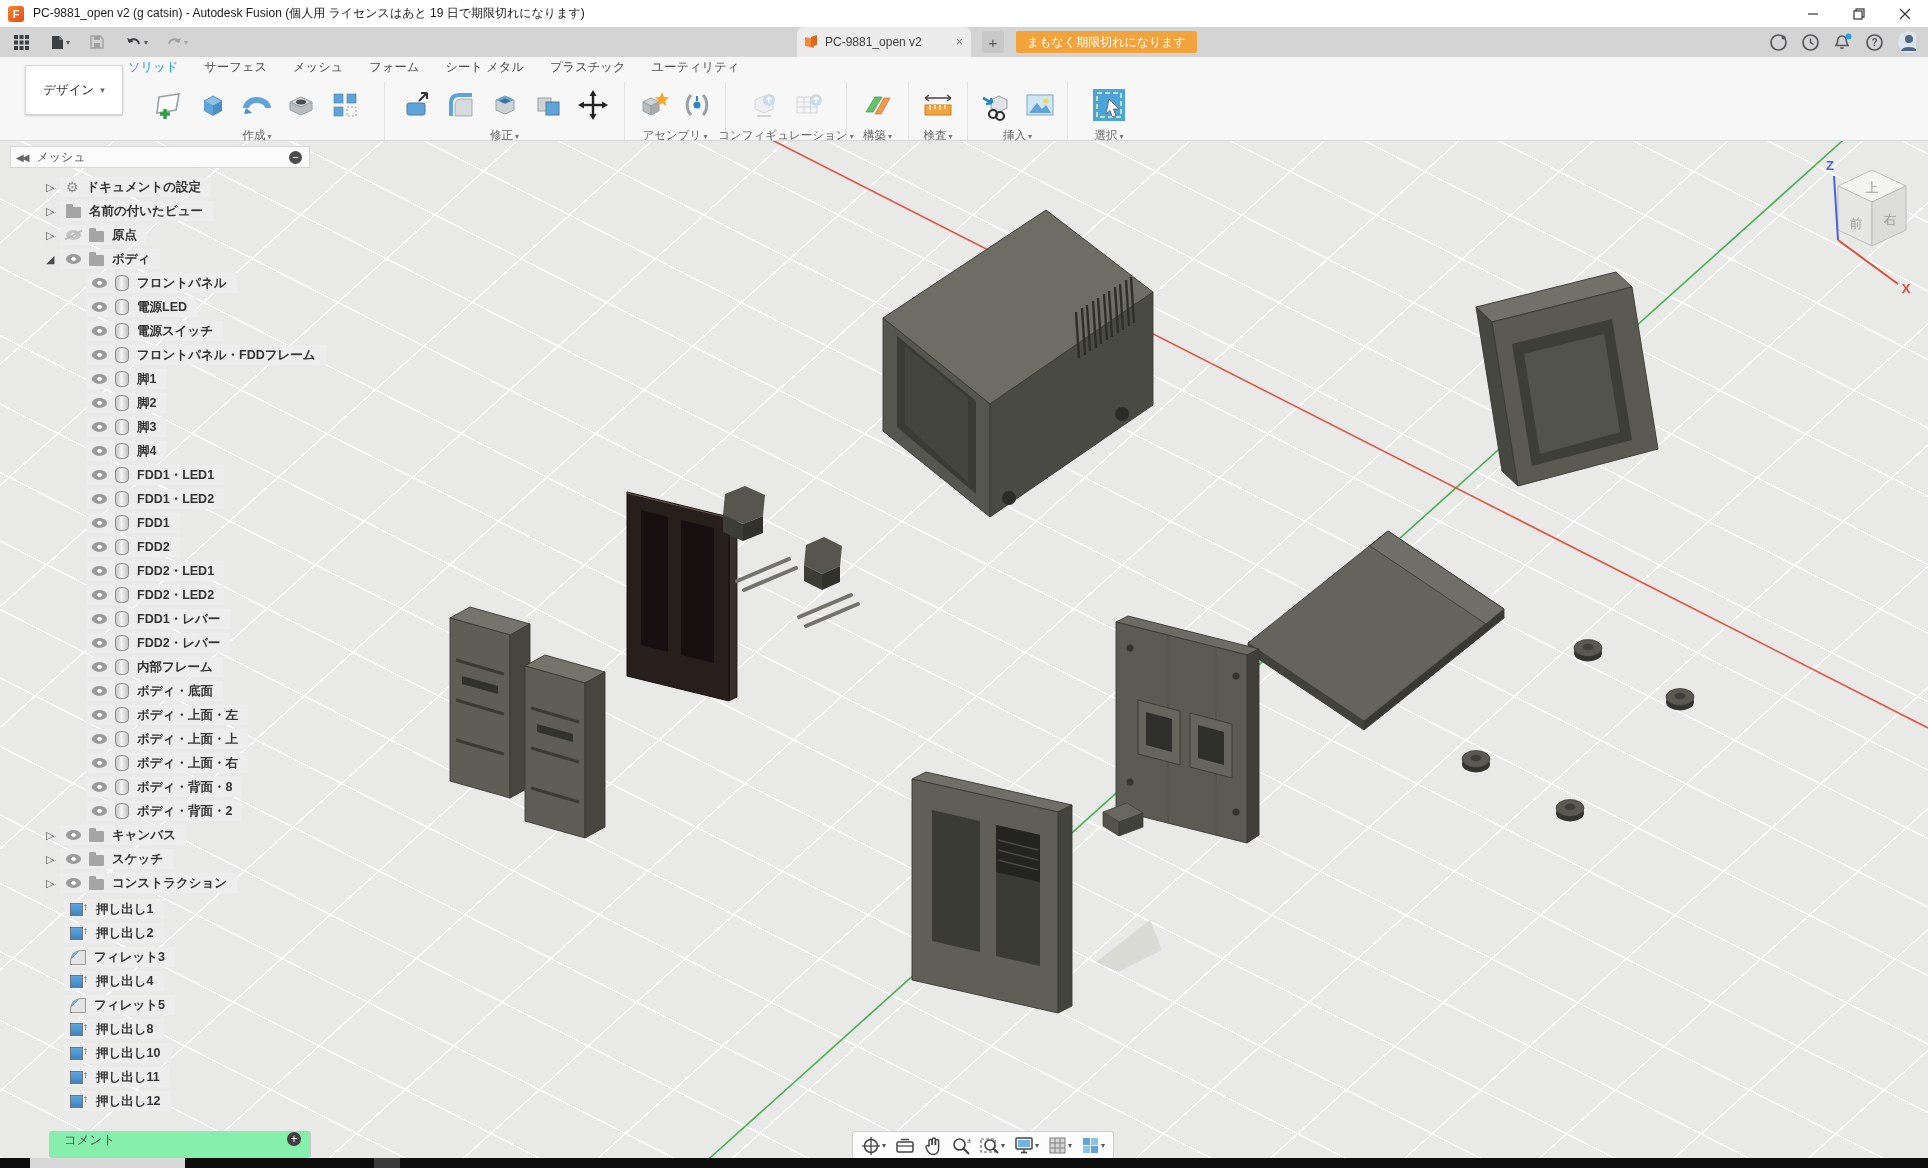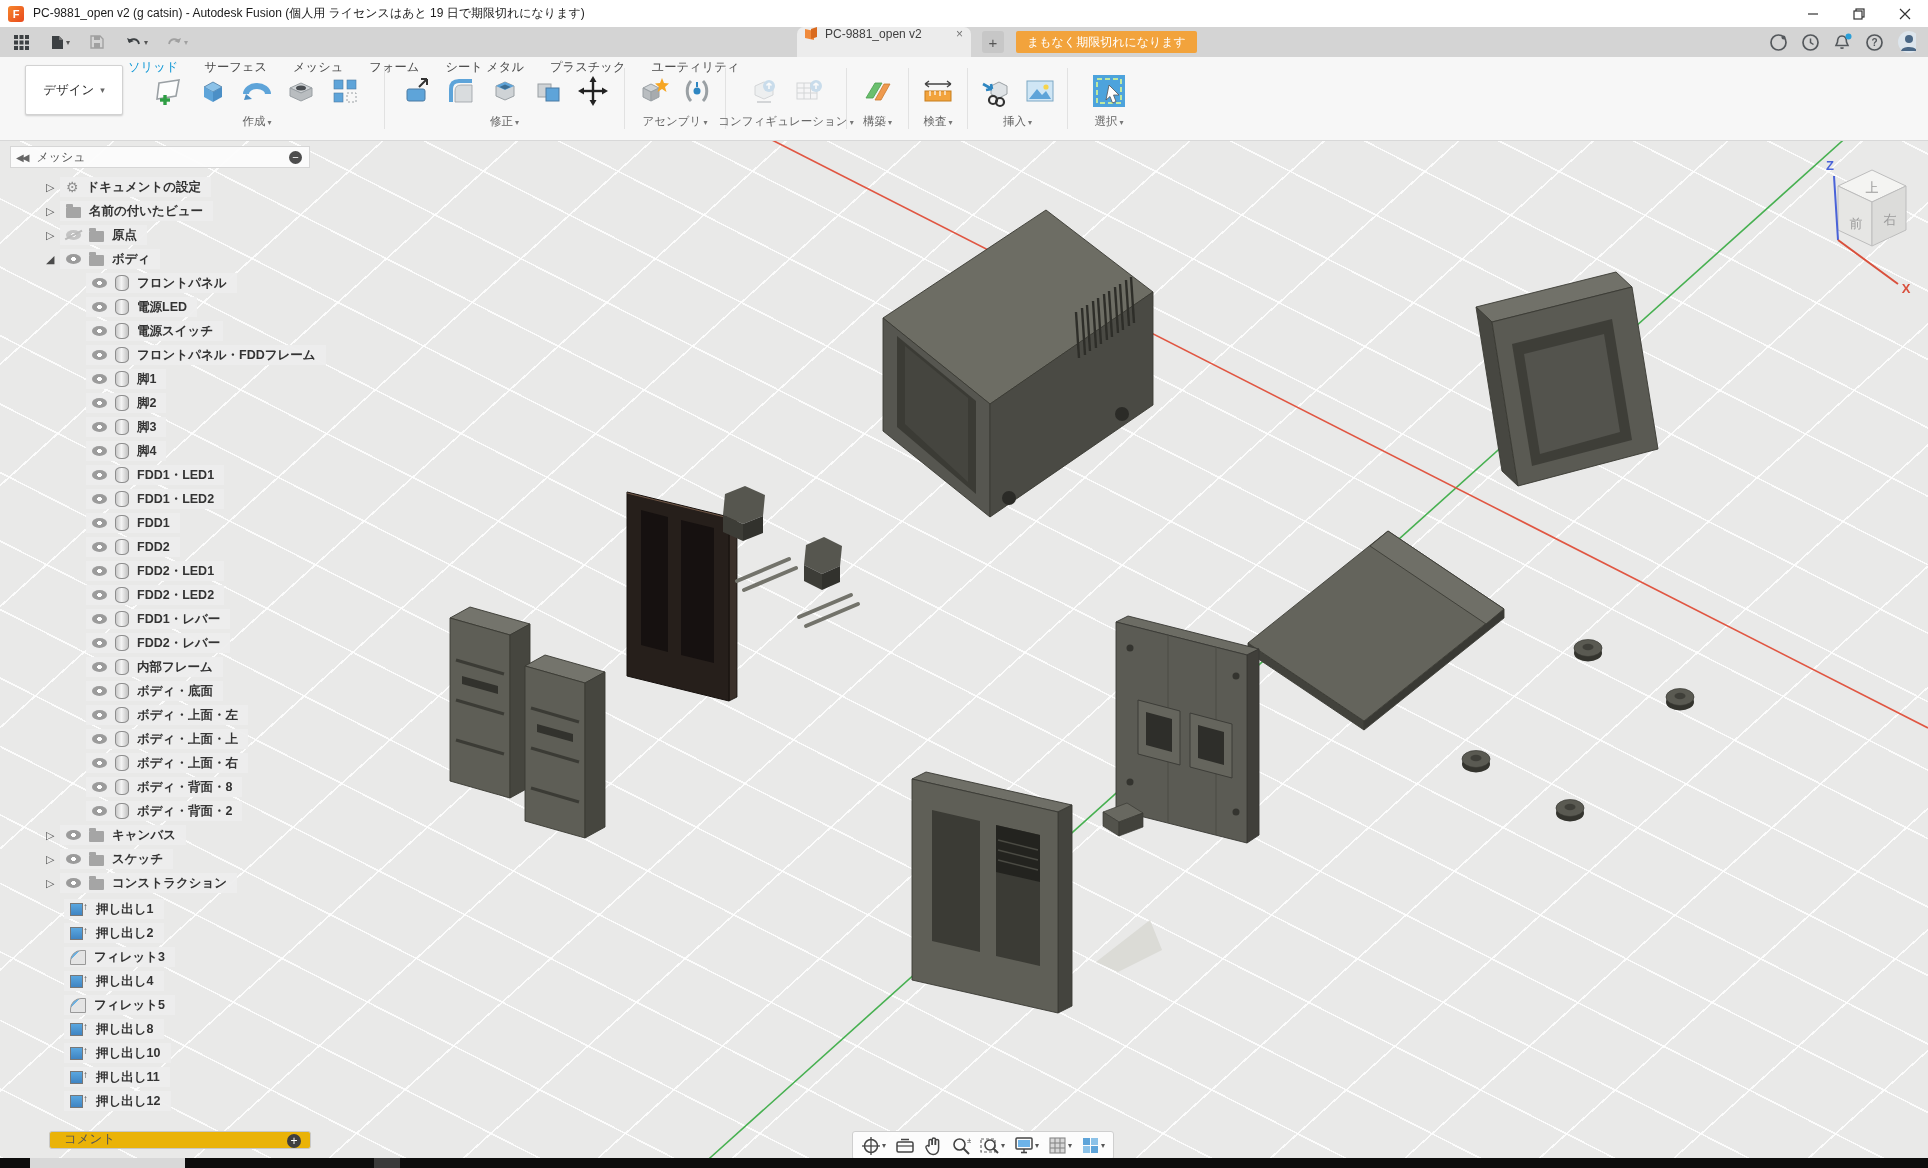--- a/index.html
+++ b/index.html
@@ -24,21 +24,21 @@
   .winbtns{margin-left:auto;display:flex;height:27px;}
   .winbtn{width:46px;height:27px;display:flex;align-items:center;justify-content:center;color:#333;}
   .winbtn svg{display:block;}
   
   #tabstrip{position:absolute;left:0;top:27px;width:1928px;height:30px;background:#d4d4d4;z-index:30;}
   .qat{position:absolute;left:0;top:0;height:30px;display:flex;align-items:center;}
   .qbtn{display:flex;align-items:center;justify-content:center;height:24px;padding:0 6px;color:#3c4043;}
   .qbtn .dd{font-size:8px;color:#555;margin-left:2px;}
   .qbtn.disabled{opacity:.4;}
   #doctab{position:absolute;left:797px;top:0;width:174px;height:30px;background:#ececec;
-    border-radius:7px 7px 0 0;display:flex;padding:0 8px;box-sizing:border-box;}
+    border-radius:7px 7px 0 0;display:flex;align-items:center;padding:0 8px;box-sizing:border-box;}
   .cubeicon{width:13px;height:14px;position:relative;flex:0 0 auto;}
   .cubeicon:before{content:"";position:absolute;left:0;top:3px;width:9px;height:9px;background:#f08a3c;transform:skewY(14deg);}
   .cubeicon:after{content:"";position:absolute;left:6px;top:1px;width:6px;height:10px;background:#d96a1e;transform:skewY(-20deg);}
   #doctab .dlabel{font-size:12px;color:#3f3f3f;margin-left:7px;white-space:nowrap;}
   #doctab .tclose{margin-left:auto;color:#777;font-size:12px;}
   #newtab{position:absolute;left:982px;top:4px;width:22px;height:22px;background:#c7c7c7;border-radius:3px;
     display:flex;align-items:center;justify-content:center;color:#555;font-size:15px;}
   #licbadge{position:absolute;left:1016px;top:4px;height:22px;background:#f2a33c;border-radius:2px;
     display:flex;align-items:center;padding:0 11px;font-size:12px;color:#fff;white-space:nowrap;}
   .topicons{position:absolute;right:0;top:0;height:30px;display:flex;align-items:center;gap:13px;padding-right:12px;}
@@ -46,21 +46,21 @@
   
   #ribbon{position:absolute;left:0;top:57px;width:1928px;height:83px;background:#f7f7f7;
     border-bottom:1px solid #d8d8d8;z-index:30;}
   #wsbtn{position:absolute;left:25px;top:8px;width:96px;height:48px;background:#fff;border:1px solid #d2d2d2;
     border-radius:2px;box-shadow:0 1px 2px rgba(0,0,0,.18);display:flex;align-items:center;justify-content:center;
     font-size:12.5px;color:#333;}
   #wsbtn:after{content:"▾";font-size:9px;color:#666;margin-left:6px;}
   #rtabs{position:absolute;left:128px;top:0;height:21px;display:flex;gap:26px;align-items:center;}
   .rtab{font-size:12.3px;color:#4a4a4a;white-space:nowrap;}
   .rtab[data-active="true"]{color:#0a96d6;}
-  #rgroups{position:absolute;left:130px;top:11px;height:61px;display:flex;}
+  #rgroups{position:absolute;left:130px;top:25px;height:61px;display:flex;}
   .rgroup{display:flex;flex-direction:column;align-items:center;border-right:1px solid #e2e2e2;box-sizing:border-box;}
   .ricons{display:flex;align-items:center;justify-content:center;height:46px;}
   .ric{width:44px;height:44px;display:flex;align-items:center;justify-content:center;}
   .glabel{height:15px;font-size:11.5px;color:#636363;white-space:nowrap;}
   .glabel:after{content:" ▾";font-size:8px;color:#777;}
   .grayed{opacity:.38;}
   
   #browser{position:absolute;left:10px;top:146px;width:300px;z-index:20;}
   #bheader{height:22px;background:rgba(252,252,252,.92);border:1px solid #d6d6d6;display:flex;align-items:center;box-sizing:border-box;}
   #bcollapse{font-size:10px;color:#666;margin-left:5px;letter-spacing:-2px;}
@@ -87,22 +87,22 @@
   .brow[data-icon="body"] .nicon{width:12px;height:14px;border:1px solid #8e8e8e;border-radius:45%/28%;
     background:linear-gradient(90deg,#c9c9c9,#f4f4f4 45%,#c2c2c2);}
   .brow[data-icon="extrude"] .nicon{width:18px;height:14px;}
   .brow[data-icon="extrude"] .nicon:before{content:"";position:absolute;left:0;top:1px;width:11px;height:11px;
     background:linear-gradient(180deg,#5aa7e0,#3f84c2);border:1px solid #777;}
   .brow[data-icon="extrude"] .nicon:after{content:"↑";position:absolute;right:0;top:-1px;font-size:10px;color:#444;}
   .brow[data-icon="fillet"] .nicon{width:14px;height:13px;border:1px solid #999;border-top-left-radius:11px;
     background:linear-gradient(135deg,#69b1e4 0 30%,#e4e4e4 31%);}
   .lab{font-size:12.5px;color:#333;white-space:nowrap;}
   
-  #commentbar{position:absolute;left:49px;top:1131px;width:262px;height:18px;background:#eab308;
-    border:1px solid #c8c8c8;border-radius:3px;display:flex;align-items:flex-end;box-sizing:border-box;z-index:20;}
+  #commentbar{position:absolute;left:49px;top:1131px;width:262px;height:27px;background:#86efac;
+    border:1px solid #c8c8c8;border-radius:3px;display:flex;align-items:flex-start;box-sizing:border-box;z-index:20;}
   #commentbar .clabel{font-size:12.5px;color:#555;margin-left:14px;}
   #commentbar .cadd{margin-left:auto;margin-right:9px;width:14px;height:14px;border-radius:50%;background:#3f3f3f;
     color:#fff;font-size:12px;display:flex;align-items:center;justify-content:center;line-height:1;}
   #navbar{position:absolute;left:852px;top:1131px;height:27px;background:rgba(253,253,253,.95);
     border:1px solid #cfcfcf;border-radius:3px;display:flex;align-items:center;padding:0 5px;gap:3px;z-index:20;}
   .nbtn{display:flex;align-items:center;height:24px;padding:0 3px;}
   .nbtn .dd{font-size:8px;color:#555;margin-left:1px;}
   #timeline{position:absolute;left:0;top:1158px;width:1928px;height:10px;background:#0d0d0d;z-index:20;}
   #timeline .seg-light{position:absolute;left:30px;top:0;width:155px;height:10px;background:#d8d8d8;}
   #timeline .seg-dark{position:absolute;left:374px;top:0;width:26px;height:10px;background:#3a3a3a;}

